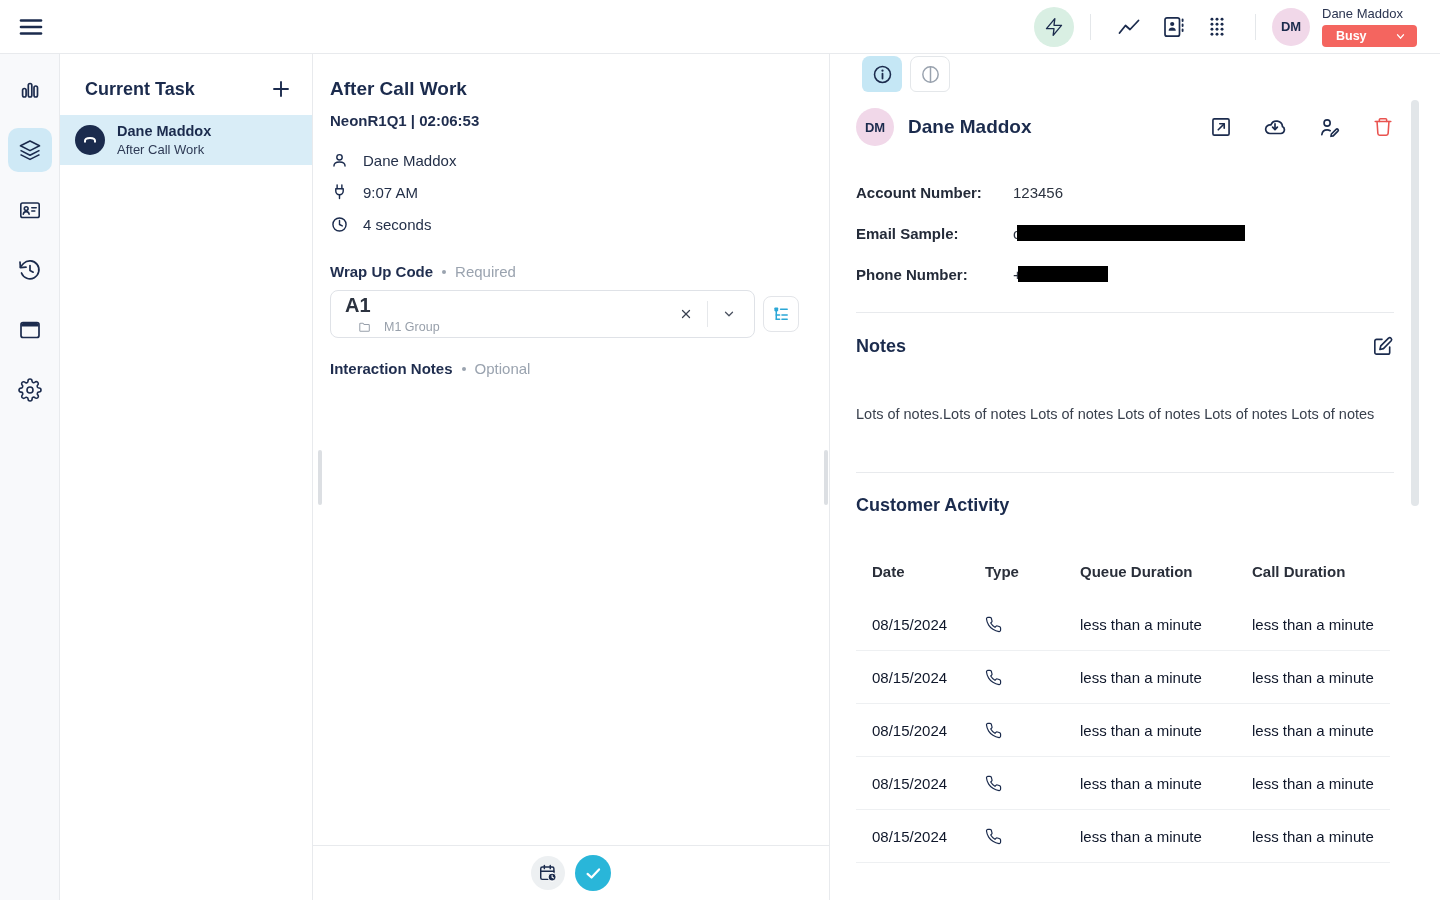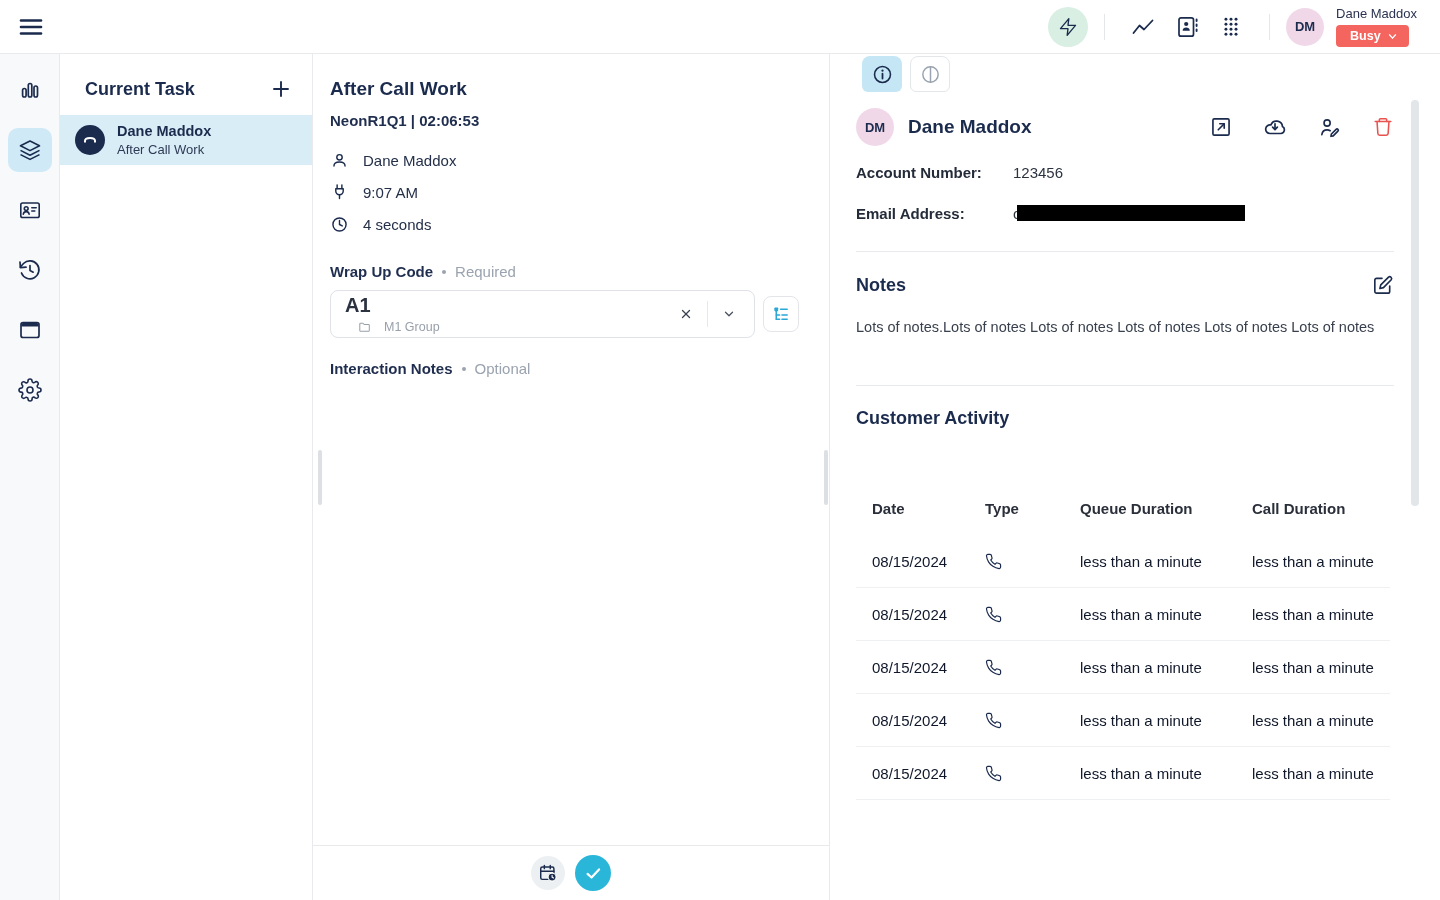--- a/index.html
+++ b/index.html
@@ -14,21 +14,21 @@
     padding:0 23px 0 18px; z-index:5; }
   .topbar-right { display:flex; align-items:center; }
   .bolt-circle { width:40px; height:40px; border-radius:50%; background:#d9efe3;
     display:flex; align-items:center; justify-content:center; }
   .tb-vdiv { width:1px; height:26px; background:#e4e7ea; margin:0 16px; }
   .tb-icon-btn { width:36px; height:36px; display:flex; align-items:center; justify-content:center; margin:0 4px; }
   .tb-avatar { width:38px; height:38px; border-radius:50%; background:#f1d8e9; color:#1b2b4d;
     font-weight:bold; font-size:13px; display:flex; align-items:center; justify-content:center; margin-right:12px; }
   .user-col { display:flex; flex-direction:column; }
   .user-name { font-size:13px; color:#2a3450; margin-bottom:4px; }
-  .status-btn { width:73px; height:22px; background:#f4655f; border-radius:4px; color:#fff;
+  .status-btn { width:95px; height:22px; background:#f4655f; border-radius:4px; color:#fff;
     font-size:12.5px; font-weight:bold; display:flex; align-items:center; justify-content:space-between;
     padding:0 10px 0 14px; }
 
   
   .rail { position:absolute; left:0; top:54px; width:60px; height:846px; background:#f8f9fb;
     border-right:1px solid #e8eaed; }
   .rail-btn { position:absolute; left:8px; width:44px; height:44px; border-radius:10px;
     display:flex; align-items:center; justify-content:center; color:#1b2b4d; }
   .rail-btn.active { background:#cfe9f6; }
 
@@ -82,36 +82,36 @@
   .tab { width:40px; height:36px; display:flex; align-items:center; justify-content:center; border-radius:8px 8px 6px 6px; }
   .tab.active { background:#c5e7f5; color:#1b2b4d; }
   .tab.inactive { border:1px solid #e4e7ea; color:#9aa3af; background:#fff; }
   .profile-header { display:flex; align-items:center; margin-top:16px; padding-right:46px; }
   .p-avatar { width:38px; height:38px; border-radius:50%; background:#f1d8e9; color:#1b2b4d;
     font-weight:bold; font-size:13px; display:flex; align-items:center; justify-content:center; }
   .p-name { font-size:19px; font-weight:bold; margin-left:14px; }
   .p-actions { margin-left:auto; display:flex; gap:31px; align-items:center; }
   .p-action { color:#1b2b4d; }
   .p-action.danger { color:#e9534f; }
-  .fields { margin-top:14px; }
+  .fields { margin-top:34px; }
   .field-row { display:flex; align-items:center; height:24px; margin-bottom:17px; }
   .f-label { width:157px; font-size:15px; font-weight:bold; color:#242b39; }
   .f-value { font-size:15px; color:#2c3340; display:flex; align-items:center; }
   .redact { height:16px; background:#000; margin-left:-4px; }
   .redact.email { width:228px; }
   .redact.phone { width:90px; }
   .p-divider { height:1px; background:#e8eaed; margin-right:46px; }
   .d1 { margin-top:26px; }
   .notes-header { display:flex; align-items:center; justify-content:space-between; margin-top:22px; padding-right:46px; }
   .section-title { font-size:18px; font-weight:bold; }
-  .notes-text { margin-top:22px; font-size:14.5px; color:#39404d; padding-right:46px; }
+  .notes-text { margin-top:48px; font-size:14.5px; color:#39404d; padding-right:46px; }
   .d2 { margin-top:50px; }
   .activity-title { margin-top:22px; }
   .activity-sub { margin-top:11px; font-size:14.5px; color:#a7adb8; }
-  .table { margin-top:64px; padding-right:50px; }
+  .table { margin-top:40px; padding-right:50px; }
   .thead, .trow { display:grid; grid-template-columns:113px 95px 172px 1fr; align-items:center; padding-left:16px; }
   .thead { height:30px; margin-bottom:12px; }
   .th { font-size:15px; font-weight:bold; color:#2a2f3a; }
   .trow { height:53px; border-bottom:1px solid #eef0f2; }
   .td { font-size:15px; color:#0f172a; }
   .td.icon-cell { color:#1b2b4d; }
   .p-scrollbar { position:absolute; right:21px; top:46px; width:8px; height:406px; border-radius:4px; background:#e2e6e9; }
 
   
   .splitter { position:absolute; width:4px; height:55px; border-radius:2px; background:#dcdfe3; top:450px; z-index:6; }
@@ -455,24 +455,31 @@
       </button>
     </div>
   </div>
 
   <div class="fields">
     <div class="field-row">
       <div class="f-label">Account Number:</div>
       <div class="f-value">123456</div>
     </div>
     <div class="field-row">
-      <div class="f-label">Email Address:</div>
+      <div class="f-label">Email Sample:</div>
       <div class="f-value">
         <span>c</span>
         <span class="redact email"></span>
+      </div>
+    </div>
+    <div class="field-row">
+      <div class="f-label">Phone Number:</div>
+      <div class="f-value">
+        <span>+</span>
+        <span class="redact phone"></span>
       </div>
     </div>
   </div>
 
   <div class="p-divider d1"></div>
 
   <div class="notes-header">
     <div class="section-title">Notes</div>
     <button class="p-action">
       <span>

